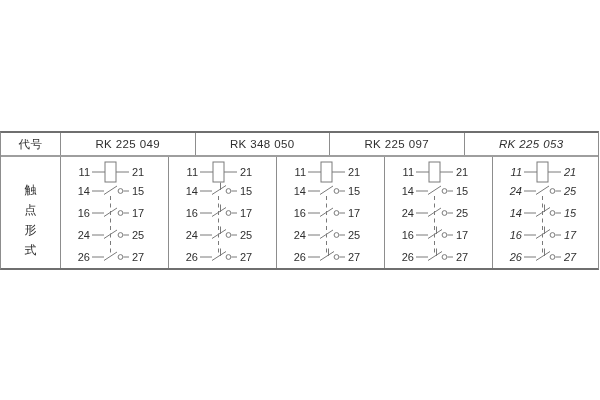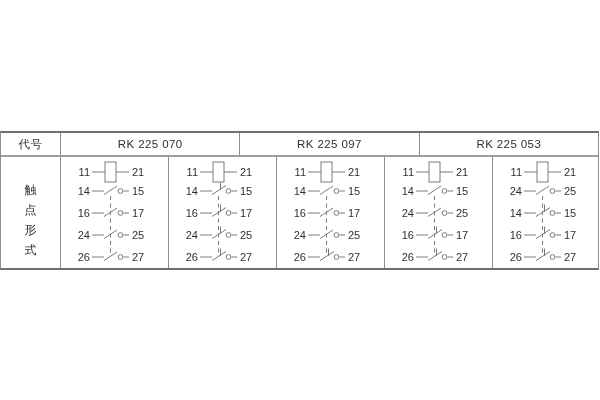--- a/index.html
+++ b/index.html
@@ -9,40 +9,43 @@
           border-top:2px solid var(--border-outer);
           border-bottom:2px solid var(--border-outer);
           border-left:1px solid var(--border-divider);
           border-right:1px solid var(--border-divider);
           background:var(--bg,#fff);}
   .row{display:flex;}
   .row.header{height:22px;border-bottom:2px solid var(--border-header);}
   .row.body{height:111px;}
   .cell{display:flex;align-items:center;justify-content:center;
         border-right:1px solid var(--border-divider);box-sizing:border-box;}
-  .cell:last-child{border-right:none;}
+  .cell:last-child{border-right:none;font-style:italic;}
   .c0{flex:0 0 60px;width:60px;}
   .dcol{flex:1 1 0;}
   .hcell{font-size:11.5px;color:var(--text);letter-spacing:0.4px;white-space:nowrap;}
   .label-cell{flex-direction:column;justify-content:flex-start;padding-top:26px;
         gap:6px;font-size:12px;color:var(--text);line-height:14px;}
   .diagram-cell{padding:0;}
 </style>
 </head>
 <body>
 
 <div class="canvas">
   <div class="spec-table">
     <div class="row header">
       <div class="cell c0 hcell">
         <span>代号</span>
       </div>
 
+    <div class="cell dcol hcell">
+          <span>RK 225 049</span>
+        </div>
         <div class="cell dcol hcell">
-          <span>RK 225 070</span>
+          <span>RK 348 050</span>
         </div>
         <div class="cell dcol hcell">
           <span>RK 225 097</span>
         </div>
         <div class="cell dcol hcell">
           <span>RK 225 053</span>
         </div>
       </div>
     <div class="row body">
       <div class="cell c0 label-cell">

